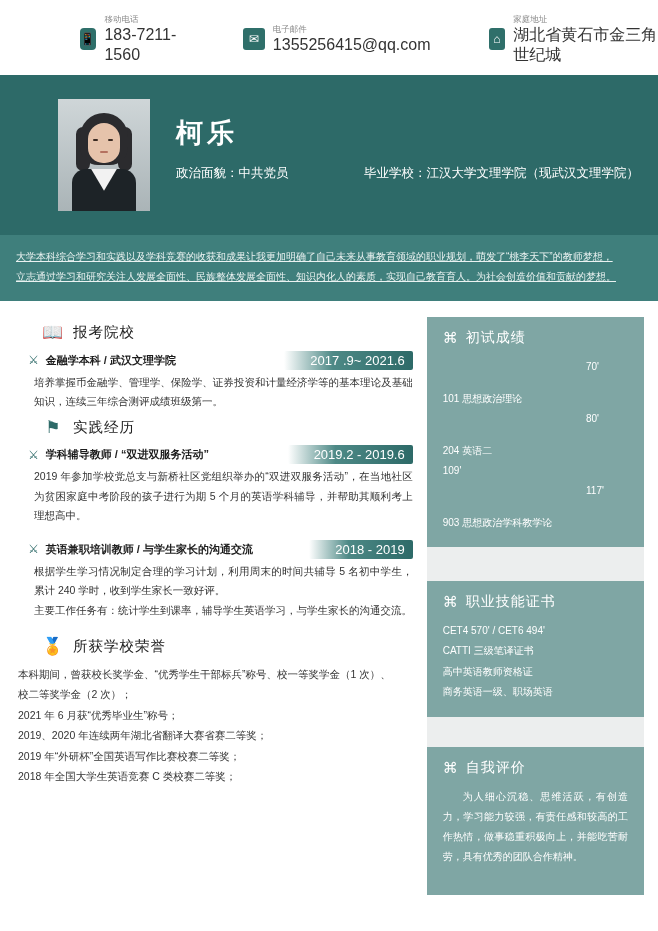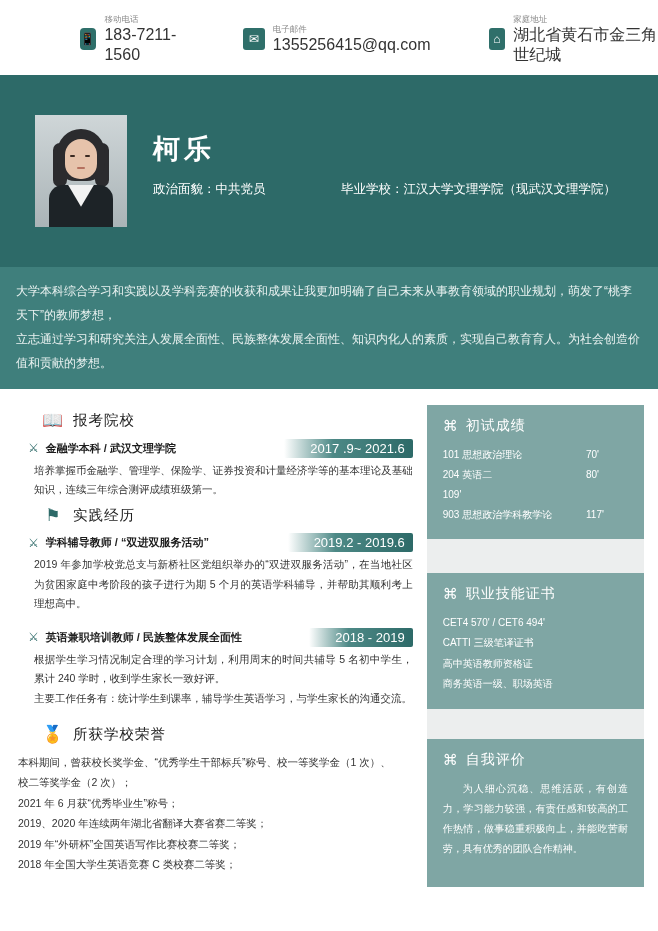--- a/index.html
+++ b/index.html
@@ -11,41 +11,41 @@
   .contact{display:flex;align-items:center;gap:8px;}
   .ci{width:22px;height:22px;background:#2f6f6a;border-radius:3px;display:flex;align-items:center;justify-content:center;color:#fff;font-size:12px;line-height:1;}
   .ci.phone{border-radius:4px;}
   .ci.mail{background:#2f6f6a;}
   .ci.home{background:#2f6f6a;}
   .ctext{display:flex;flex-direction:column;line-height:1.25;}
   .ctext .lab{font-size:8.5px;color:#8a8a8a;}
   .ctext .val{font-size:16px;color:#333;}
 
   
-  .header{position:relative;background:#2d6a68;height:192px;display:flex;align-items:center;padding-left:35px;box-sizing:border-box;}
+  .header{position:relative;background:#2d6a68;height:160px;display:flex;align-items:center;padding-left:58px;box-sizing:border-box;}
   .photo{width:92px;height:112px;background:#b9c4c7;overflow:hidden;position:relative;flex:0 0 auto;}
   .photo .bg{position:absolute;inset:0;background:linear-gradient(180deg,#cfd6d8 0%,#aab4b7 100%);}
   .photo .hair{position:absolute;left:22px;top:14px;width:48px;height:52px;background:#2b2b2e;border-radius:24px 24px 18px 18px;}
   .photo .face{position:absolute;left:30px;top:24px;width:32px;height:40px;background:#e6c3ab;border-radius:16px 16px 15px 15px;}
   .photo .eye{position:absolute;width:5px;height:2.5px;background:#3a2a22;border-radius:2px;top:40px;}
   .photo .eye.l{left:35px;} .photo .eye.r{left:50px;}
   .photo .mouth{position:absolute;left:42px;top:52px;width:8px;height:2px;background:#b5715f;border-radius:2px;}
   .photo .body{position:absolute;left:14px;top:70px;width:64px;height:46px;background:#1d2327;border-radius:14px 14px 0 0;}
   .photo .collar{position:absolute;left:33px;top:70px;width:26px;height:22px;background:#f2f2f2;clip-path:polygon(0 0,100% 0,50% 100%);}
   .photo .hairside{position:absolute;left:18px;top:28px;width:14px;height:44px;background:#2b2b2e;border-radius:8px;}
   .photo .hairside2{position:absolute;left:60px;top:28px;width:14px;height:44px;background:#2b2b2e;border-radius:8px;}
 
   .hinfo{margin-left:26px;color:#fff;}
   .hname{font-size:27px;font-weight:bold;letter-spacing:4px;margin-bottom:14px;}
   .hrow{display:flex;font-size:12.5px;margin-bottom:13px;}
   .hrow .c1{width:188px;}
   .hrow .c2{}
 
   
-  .summary{background:#3f7f7c;color:#eaf2f1;font-size:12px;line-height:2.0;padding:12px 16px 14px 16px;box-sizing:border-box;}
+  .summary{background:#3f7f7c;color:#eaf2f1;font-size:10px;line-height:2.0;padding:12px 16px 14px 16px;box-sizing:border-box;text-decoration:underline;}
   .summary p{margin:0;}
 
   
   .body{display:flex;padding:16px 14px 0 14px;box-sizing:border-box;gap:14px;}
   .left{width:400px;}
   .right{width:218px;}
 
   .sec-title{display:flex;align-items:center;gap:9px;margin:6px 0 8px 28px;}
   .sec-title .ico{width:22px;height:20px;color:#2d6a68;font-size:17px;line-height:1;display:flex;align-items:center;justify-content:center;}
   .sec-title .tx{font-size:14.5px;color:#222;letter-spacing:1px;}
@@ -61,21 +61,21 @@
   .honor{font-size:10.5px;line-height:1.95;color:#333;margin-left:4px;}
   .honor p{margin:0;}
 
   
   .card{background:#7fa6a4;color:#fff;padding:12px 16px 14px 16px;box-sizing:border-box;}
   .card.alt{background:#7fa6a4;}
   .card-title{display:flex;align-items:center;gap:8px;margin-bottom:10px;}
   .card-title .ico{font-size:15px;}
   .card-title .tx{font-size:14px;letter-spacing:1px;}
   .score-row{display:flex;font-size:10px;line-height:2.0;}
-  .score-row .n{flex:1 1 auto;}
+  .score-row .n{flex:1 1 auto;margin-top:32px;}
   .score-row .v{width:42px;text-align:left;}
   .cert{font-size:10px;line-height:2.05;}
   .eval{font-size:10px;line-height:2.0;text-align:justify;}
   .eval .ind{text-indent:2em;display:block;}
   .gap{height:34px;background:#eceeee;}
   .gap2{height:30px;background:#eceeee;}
 </style>
 </head>
 <body>
 
@@ -163,21 +163,21 @@
           <span class="date">2019.2 - 2019.6</span>
         </div>
         <div class="entry-body">
             <p>2019 年参加学校党总支与新桥社区党组织举办的“双进双服务活动”，在当地社区为贫困家庭中考阶段的孩子进行为期 5 个月的英语学科辅导，并帮助其顺利考上理想高中。</p>
           </div>
       </div>
 
       <div class="entry" style="margin-top:14px;">
         <div class="entry-head">
           <span class="pin">⚔</span>
-          <span class="t">英语兼职培训教师 / 民族整体发展全面性</span>
+          <span class="t">英语兼职培训教师 / 与学生家长的沟通交流</span>
           <span class="date">2018 - 2019</span>
         </div>
         <div class="entry-body">
           <p>根据学生学习情况制定合理的学习计划，利用周末的时间共辅导 5 名初中学生，累计 240 学时，收到学生家长一致好评。</p>
           <p>主要工作任务有：统计学生到课率，辅导学生英语学习，与学生家长的沟通交流。</p>
         </div>
       </div>
 
       <div class="sec-title" style="margin-top:16px;">
         <span class="ico">🏅</span>

